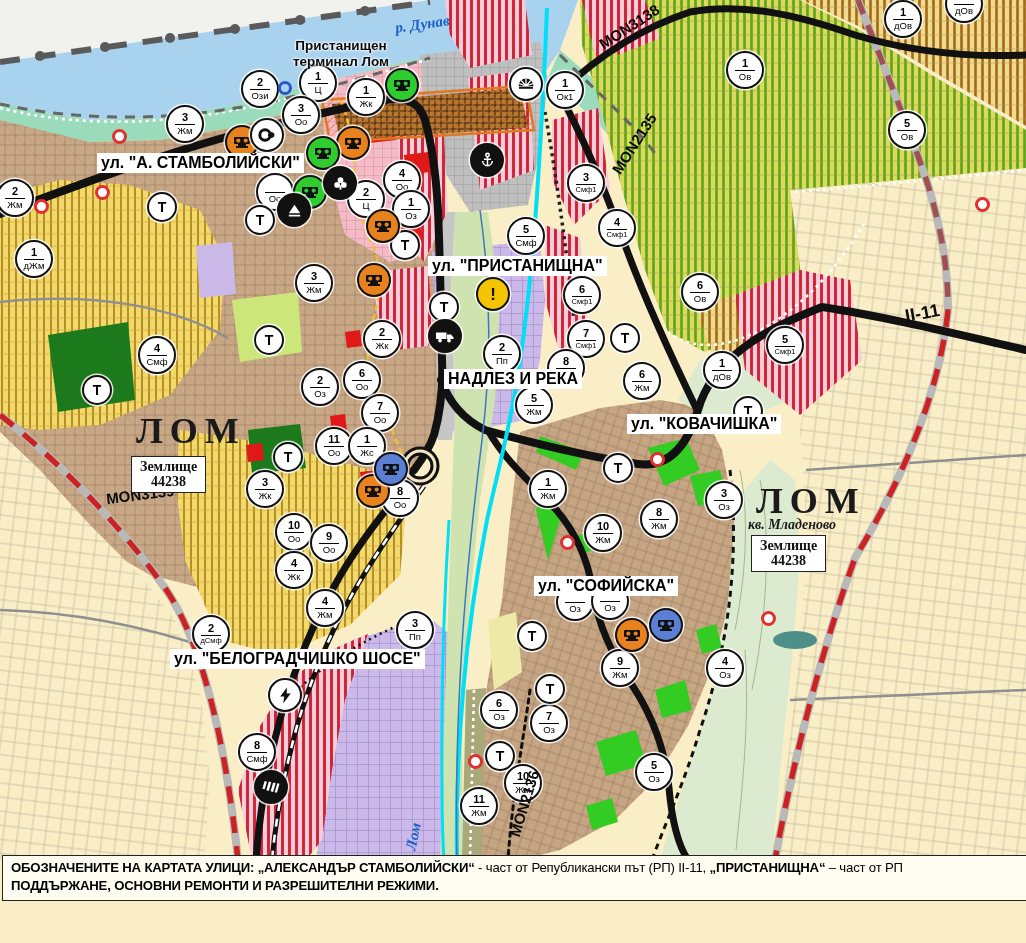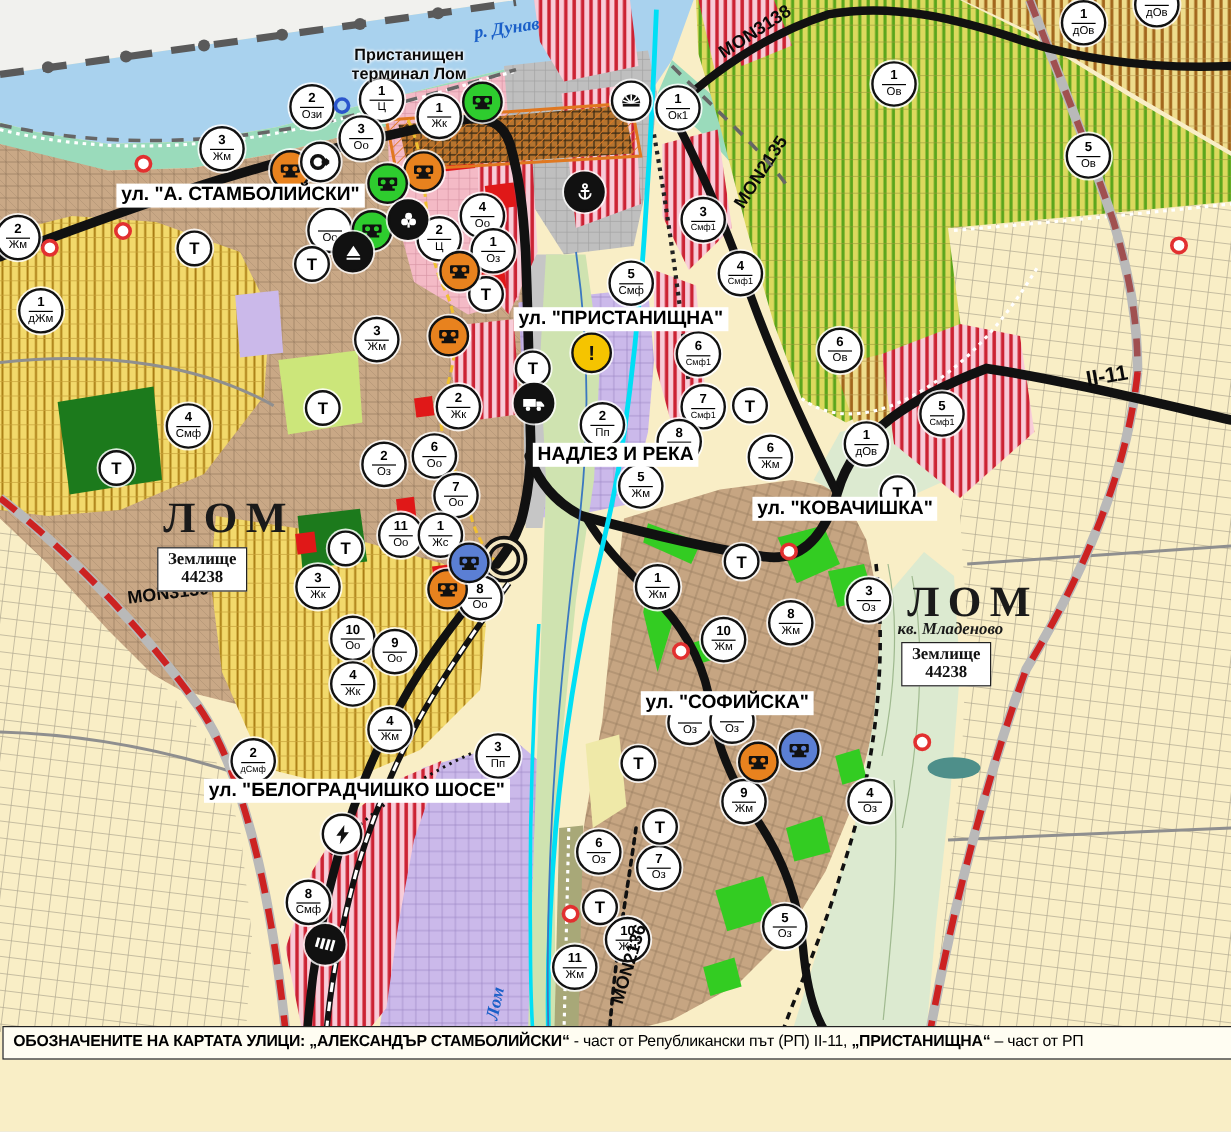--- a/index.html
+++ b/index.html
@@ -745,14 +745,15 @@
       <div class="terminal" style="left: 281px; top: 38px; width: 120px;">Пристанищен
 терминал Лом</div>
       <div class="landbox" style="left: 131px; top: 456px;">Землище
 44238</div>
       <div class="landbox" style="left: 751px; top: 535px;">Землище
 44238</div>
     </div>
 
   <div id="caption">
       <div class="cl"><span class="b">ОБОЗНАЧЕНИТЕ НА КАРТАТА УЛИЦИ: „АЛЕКСАНДЪР СТАМБОЛИЙСКИ“</span><span class="n"> - част от Републикански път (РП) II-11, </span><span class="b">„ПРИСТАНИЩНА“</span><span class="n"> – част от РП</span></div>
+      <div class="cl"><span class="b">ПОДДЪРЖАНЕ, ОСНОВНИ РЕМОНТИ И РАЗРЕШИТЕЛНИ РЕЖИМИ.</span></div>
     </div>
 </div>
 
 </body></html>

